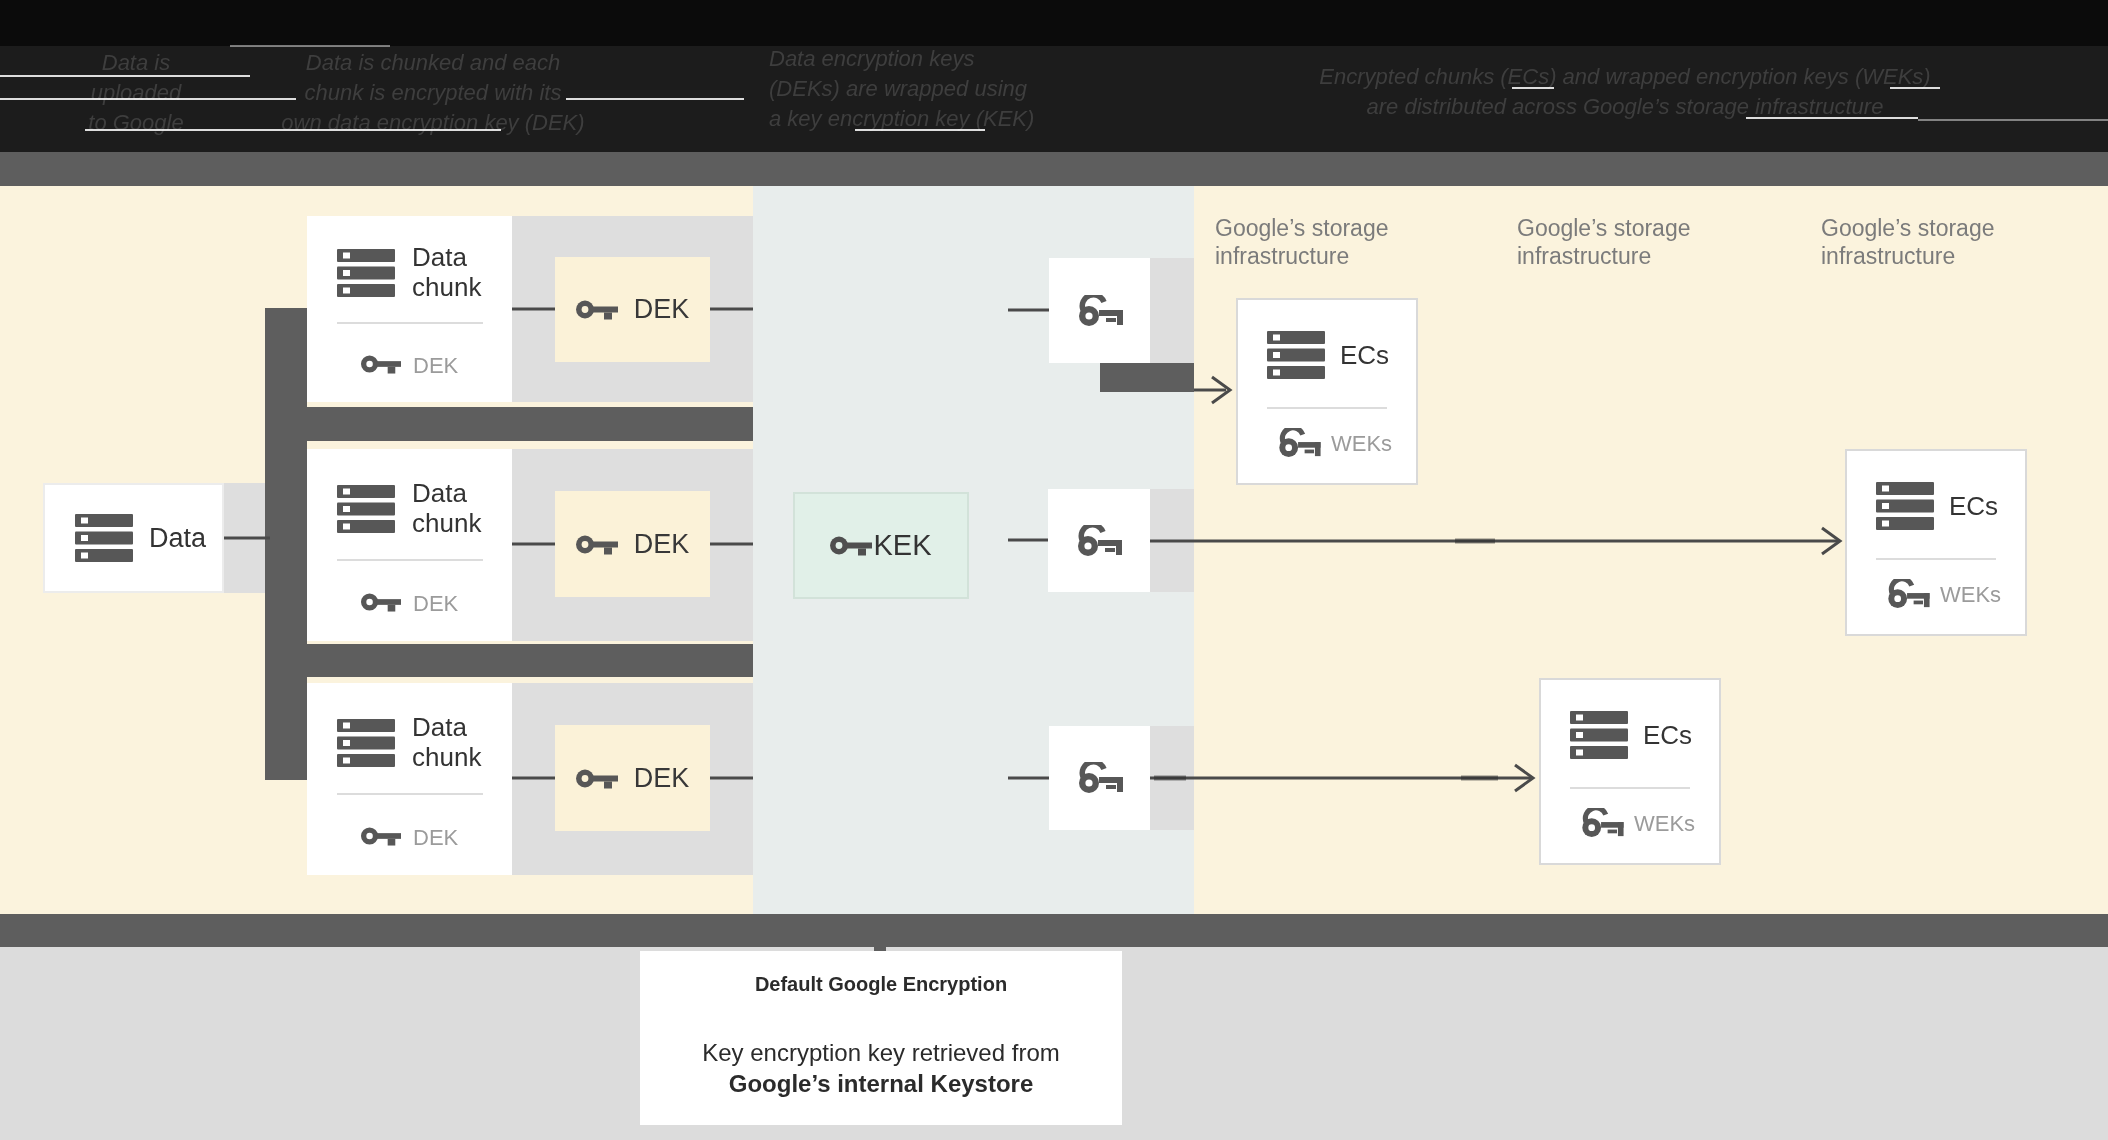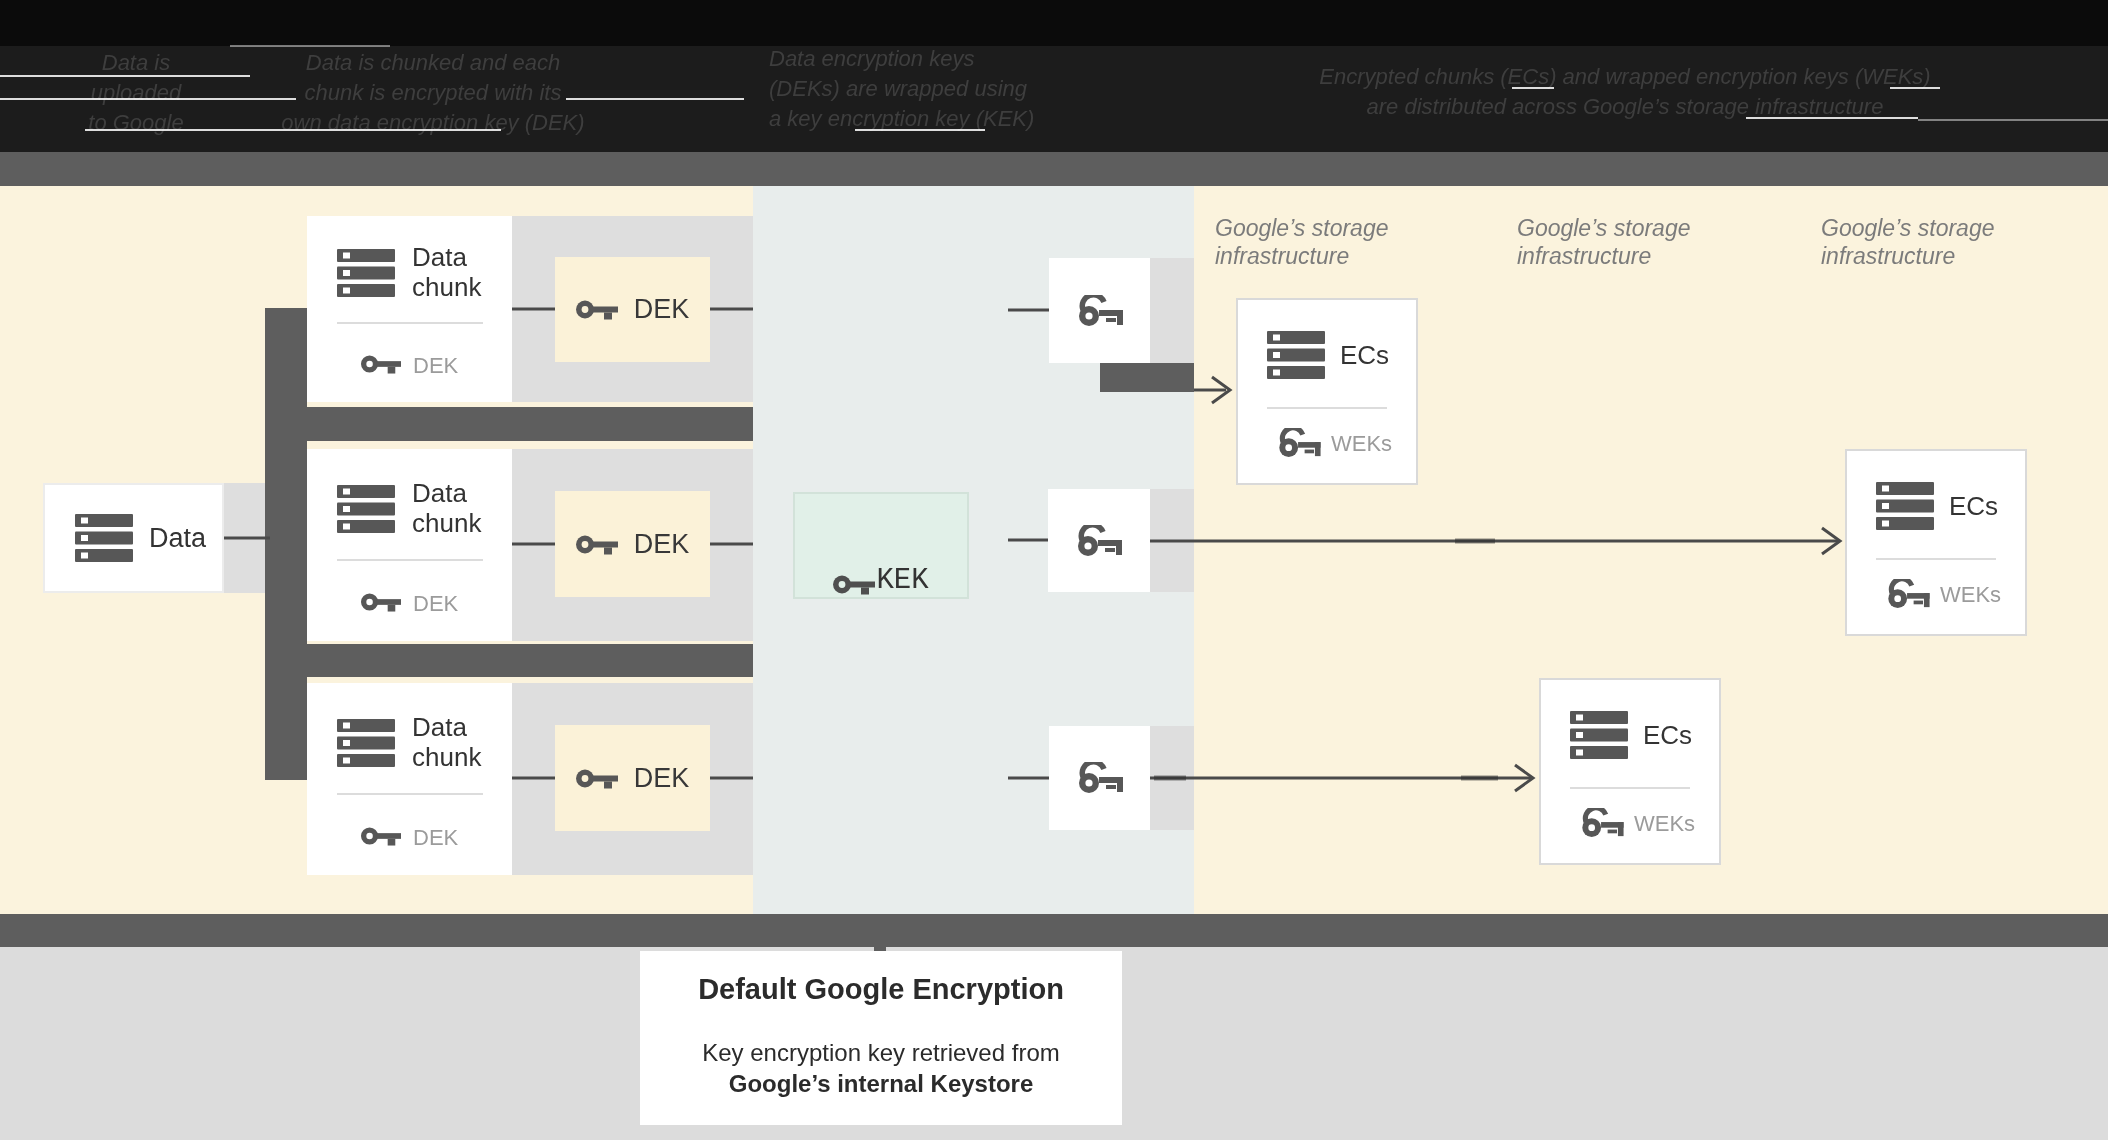--- a/index.html
+++ b/index.html
@@ -25,30 +25,30 @@
   .card{background:#ffffff;}
   .data-box{display:flex;align-items:center;padding-left:30px;gap:14px;
             background:#ffffff;border:2px solid #ececec;box-sizing:border-box;}
   .data-box .lbl{font-size:27px;color:#333;}
   .chunk-title{font-size:26px;line-height:30px;color:#333;width:95px;}
   .muted{color:#9b9b9b;}
   .divider{background:#dcdcdc;height:2px;}
   .dek-box{background:#fbf2d8;display:flex;align-items:center;justify-content:center;gap:16px;}
   .dek-box .lbl{font-size:27px;color:#383838;}
   .kek-box{background:#e1f0e8;border:2px solid #d2e2d9;box-sizing:border-box;
-           display:flex;align-items:flex-end;justify-content:center;gap:1px;font-family:Liberation Mono, monospace;}
+           display:flex;align-items:center;justify-content:center;gap:1px;}
   .kek-box .lbl{font-size:29px;color:#333;}
   .key-box{background:#ffffff;display:flex;align-items:center;justify-content:center;}
   .ec-box{background:#ffffff;border:2px solid #d9d9d9;box-sizing:border-box;}
   .ec-title{font-size:26px;color:#333;}
   .small-lbl{font-size:22px;line-height:24px;}
-  .storage-lbl{width:190px;font-size:23px;line-height:28px;color:#7b7b7b;font-style:italic;}
+  .storage-lbl{width:190px;font-size:23px;line-height:28px;color:#7b7b7b;}
   
   .caption{background:#ffffff;text-align:center;color:#2b2b2b;}
-  .caption .title{position:absolute;left:0;top:22px;width:100%;font-size:29px;font-weight:bold;}
+  .caption .title{position:absolute;left:0;top:22px;width:100%;font-size:20px;font-weight:bold;}
   .caption .b1{position:absolute;left:0;top:88px;width:100%;font-size:24px;}
   .caption .b2{position:absolute;left:0;top:119px;width:100%;font-size:24px;font-weight:bold;}
   svg.layer{position:absolute;left:0;top:0;pointer-events:none;}
   .icon{display:block;}
 </style>
 </head>
 <body>
 
 <div class="stage">
 

